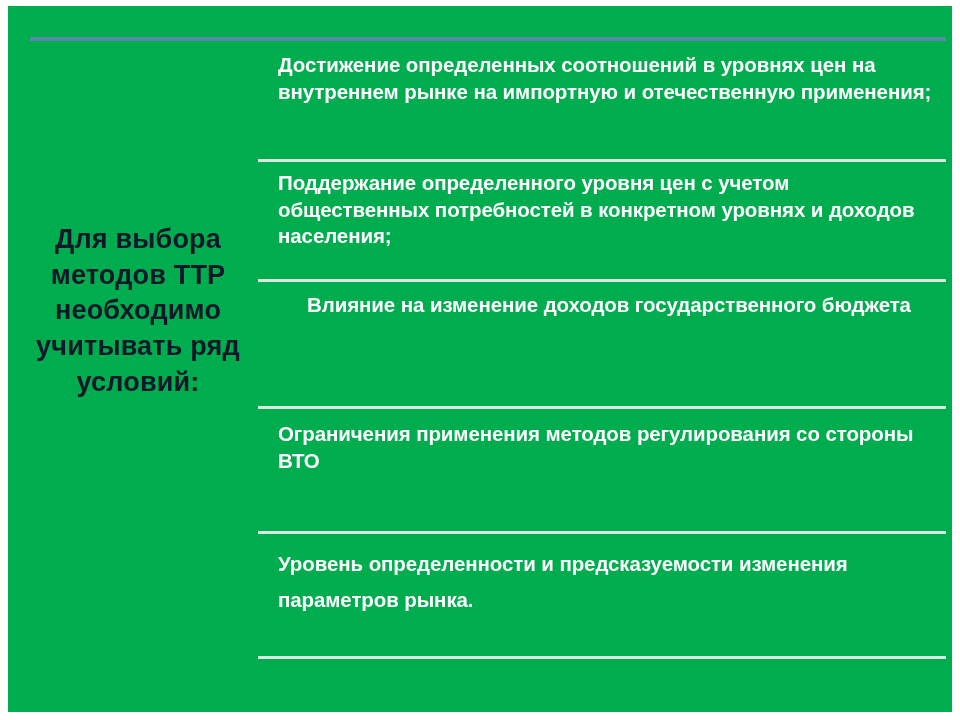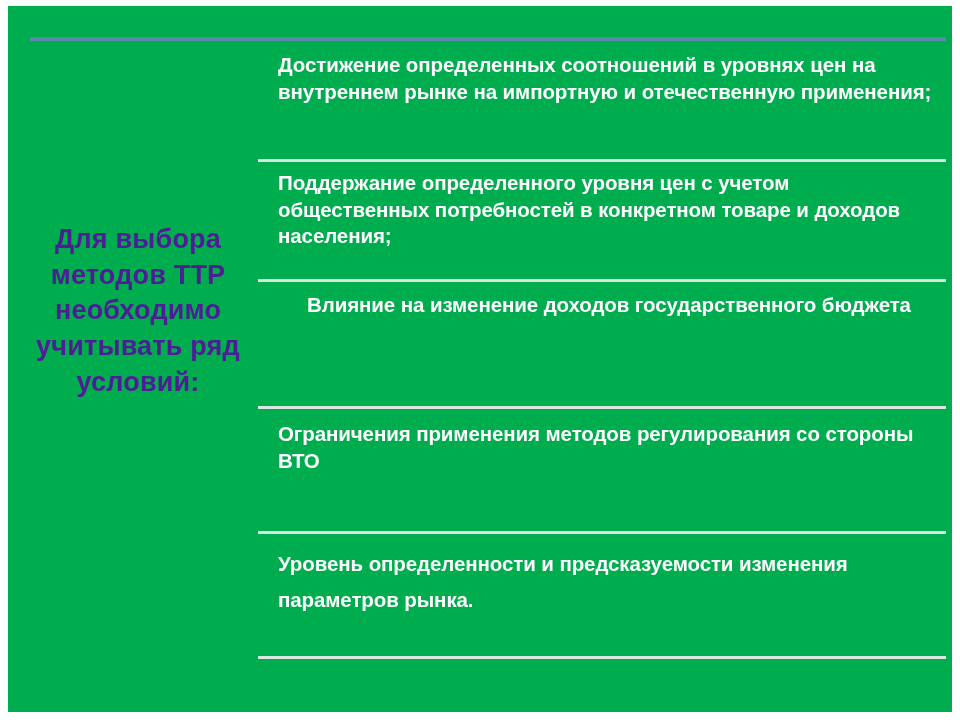--- a/index.html
+++ b/index.html
@@ -35,21 +35,21 @@
     background: #5b87ad;
   }
 
   
   .title-block {
     position: absolute;
     left: 14px;
     top: 216px;
     width: 232px;
     text-align: center;
-    color: #4c1d95;
+    color: #0f172a;
     font-size: 27px;
     font-weight: bold;
     line-height: 1.32;
     letter-spacing: 0.2px;
     white-space: pre-line;
   }
 
   
   .conditions {
     position: absolute;
@@ -114,21 +114,21 @@
   <div class="title-block">Для  выбора методов ТТР необходимо учитывать ряд условий:</div>
 
   <div class="conditions">
 
     <div class="condition c1">
       <div class="condition-text">Достижение определенных соотношений в уровнях цен на внутреннем рынке на импортную и отечественную применения;</div>
     </div>
     <div class="divider d1"></div>
 
     <div class="condition c2">
-      <div class="condition-text">Поддержание определенного уровня цен с учетом общественных потребностей в конкретном товаре и доходов населения;</div>
+      <div class="condition-text">Поддержание определенного уровня цен с учетом общественных потребностей в конкретном уровнях и доходов населения;</div>
     </div>
     <div class="divider d2"></div>
 
     <div class="condition c3">
       <div class="condition-text">Влияние на изменение доходов государственного бюджета</div>
     </div>
     <div class="divider d3"></div>
 
     <div class="condition c4">
       <div class="condition-text">Ограничения применения методов регулирования со стороны ВТО</div>

